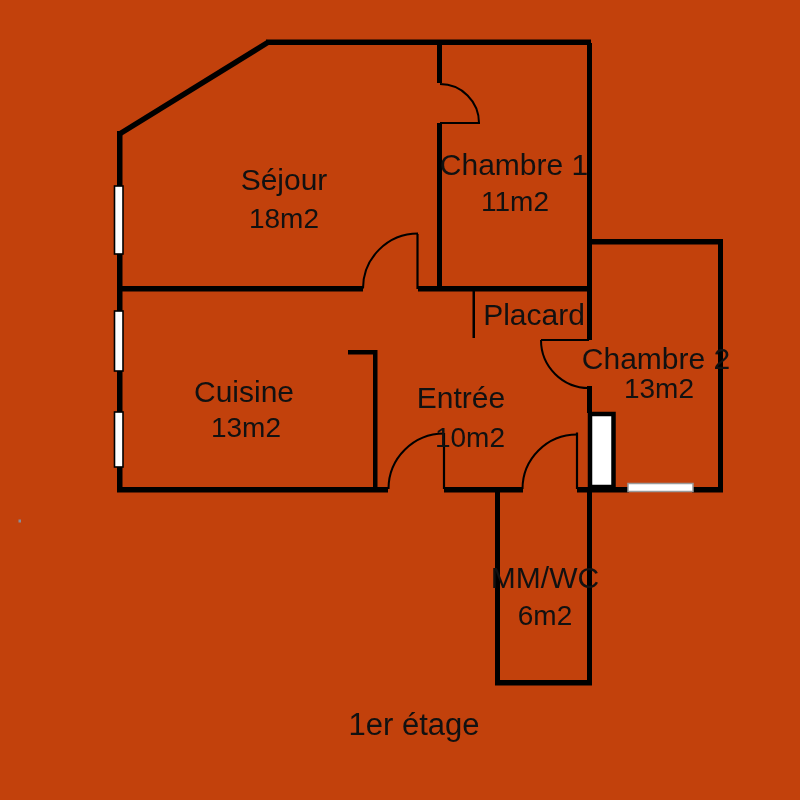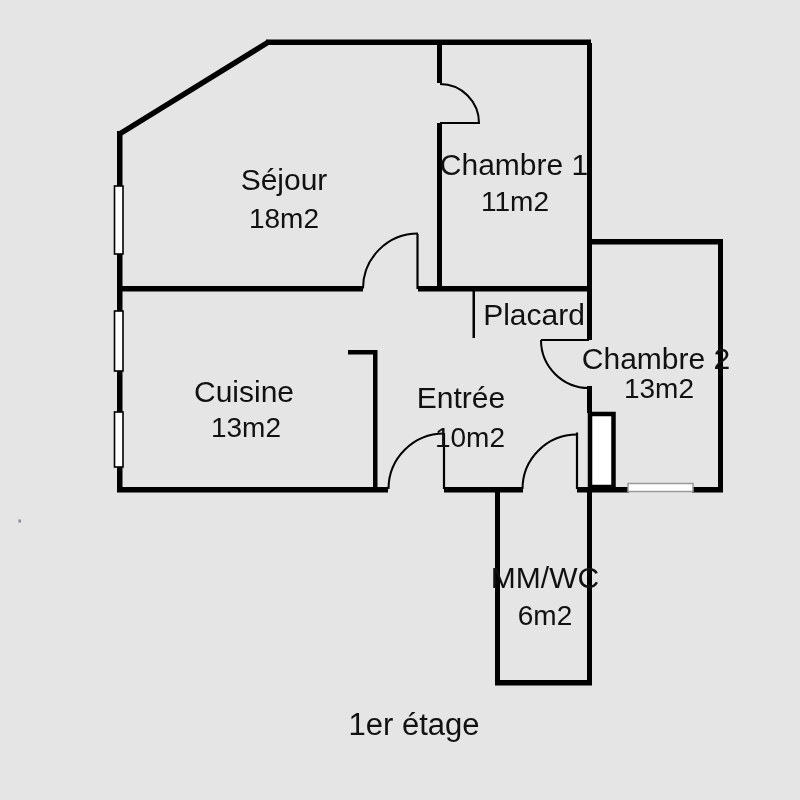--- a/index.html
+++ b/index.html
@@ -6,21 +6,21 @@
     margin: 0;
     padding: 0;
     background: #ffffff;
     width: 800px;
     height: 800px;
     overflow: hidden;
   }
   .plan-wrap {
     width: 800px;
     height: 800px;
-    background: #e5e5e5;
+    background: #c2410c;
     position: relative;
   }
   svg text {
     font-family: "Liberation Sans", "DejaVu Sans", sans-serif;
     fill: #111111;
     text-anchor: middle;
   }
   .room-name { font-size: 30px; }
   .room-area { font-size: 28px; }
   .caption   { font-size: 31px; }

